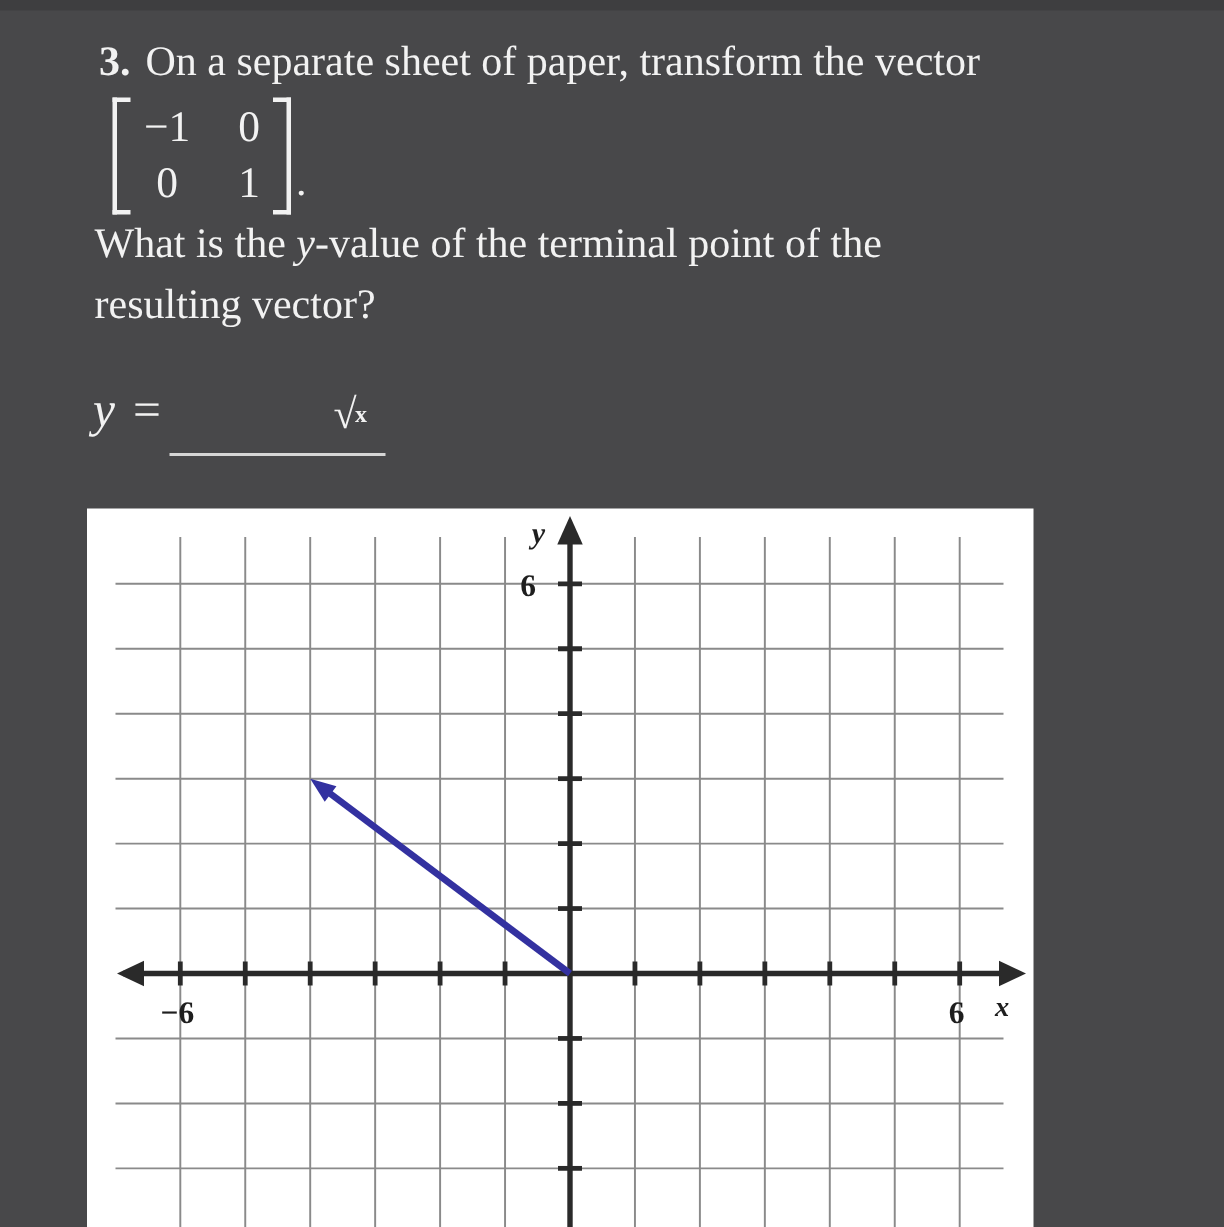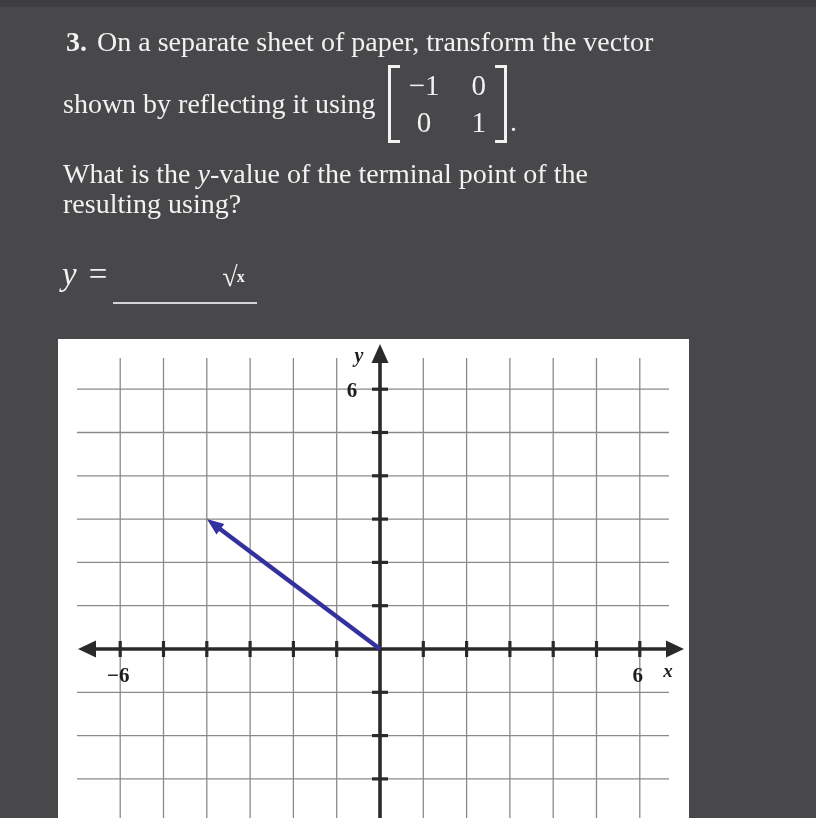--- a/index.html
+++ b/index.html
@@ -7,21 +7,21 @@
     width: 816px; height: 818px;
     background: var(--page-bg, #48484a);
     font-family: "Liberation Serif", serif;
     overflow: hidden; position: relative;
   }
   .top-edge { position: absolute; top: 0; left: 0; width: 816px; height: 7px; background: #3e3e40; }
   .qtext { color: var(--text, #f2f2f2); font-size: 28px; position: absolute; white-space: nowrap; }
   .q1 { left: 30px; top: 26px; margin-left: 36px; }
   .q1 .qnum { font-weight: bold; margin-right: 10px; }
   .q2 { left: 63px; top: 58px; height: 92px; display: flex; align-items: center; }
-  .q3 { left: 63px; top: 158px; }
+  .q3 { left: 63px; top: 147px; }
   .q4 { left: 63px; top: 188px; }
   .ital { font-style: italic; }
   
   .matrix { display: inline-flex; align-items: stretch; margin-left: 12px; }
   .bracket { width: 9px; }
   .bracket.bl { border-left: 3px solid var(--text); border-top: 3px solid var(--text); border-bottom: 3px solid var(--text); }
   .bracket.br { border-right: 3px solid var(--text); border-top: 3px solid var(--text); border-bottom: 3px solid var(--text); }
   .mgrid {
     display: grid; grid-template-columns: auto auto;
     column-gap: 32px; row-gap: 4px; padding: 4px 9px;
@@ -54,39 +54,38 @@
 </head>
 <body>
 
 <div class="top-edge"></div>
 
 <div class="qtext q1">
   <span class="qnum">3.</span><span>On a separate sheet of paper, transform the vector</span>
 </div>
 
 <div class="qtext q2">
-  <span>shown by reflecting it using</span>
   <span class="matrix">
     <span class="bracket bl"></span>
     <span class="mgrid">
       <span class="mcell">−1</span>
       <span class="mcell">0</span>
       <span class="mcell">0</span>
       <span class="mcell">1</span>
     </span>
     <span class="bracket br"></span>
   </span>
   <span class="m-period">.</span>
 </div>
 
 <div class="qtext q3">
   <span>What is the </span><span class="ital">y</span><span>-value of the terminal point of the</span>
 </div>
 
-<div class="qtext q4">resulting using?</div>
+<div class="qtext q4">resulting vector?</div>
 
 <div class="ans-label">
   <span class="ital">y</span>
   <span>=</span>
 </div>
 
 <input class="answer-input" value="" placeholder="" style="">
 
 <button class="math-btn">
   <span class="rad">√</span><span class="radx">x</span>

